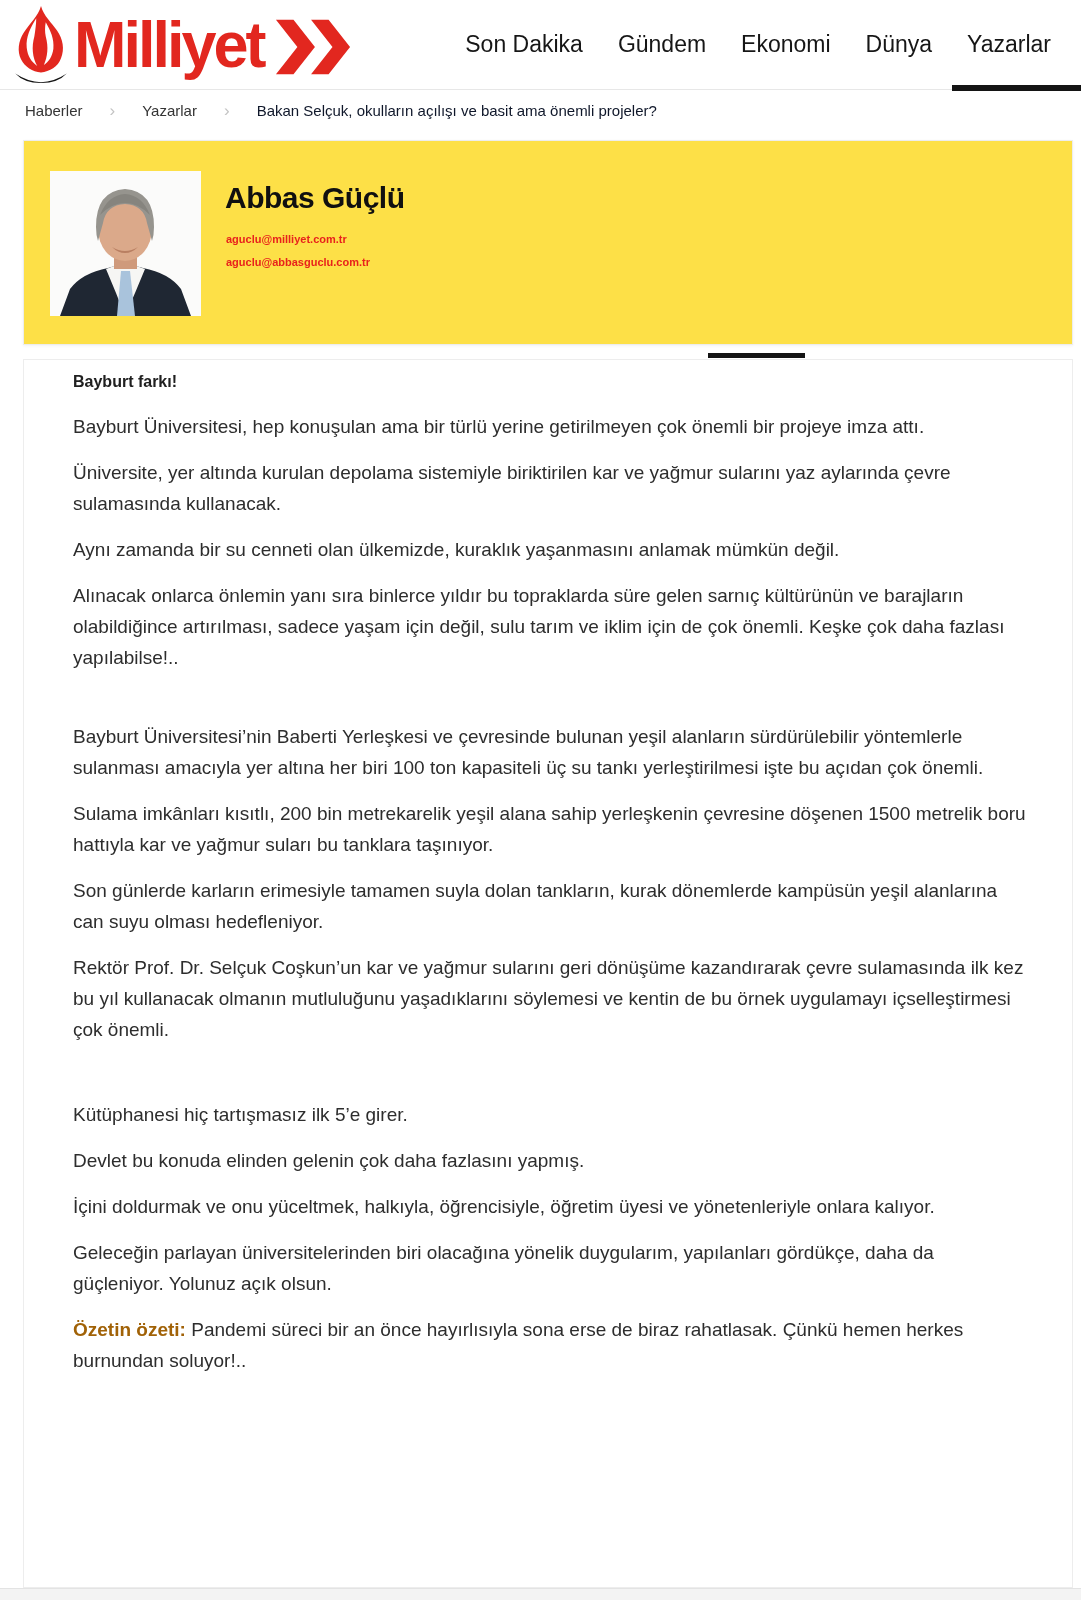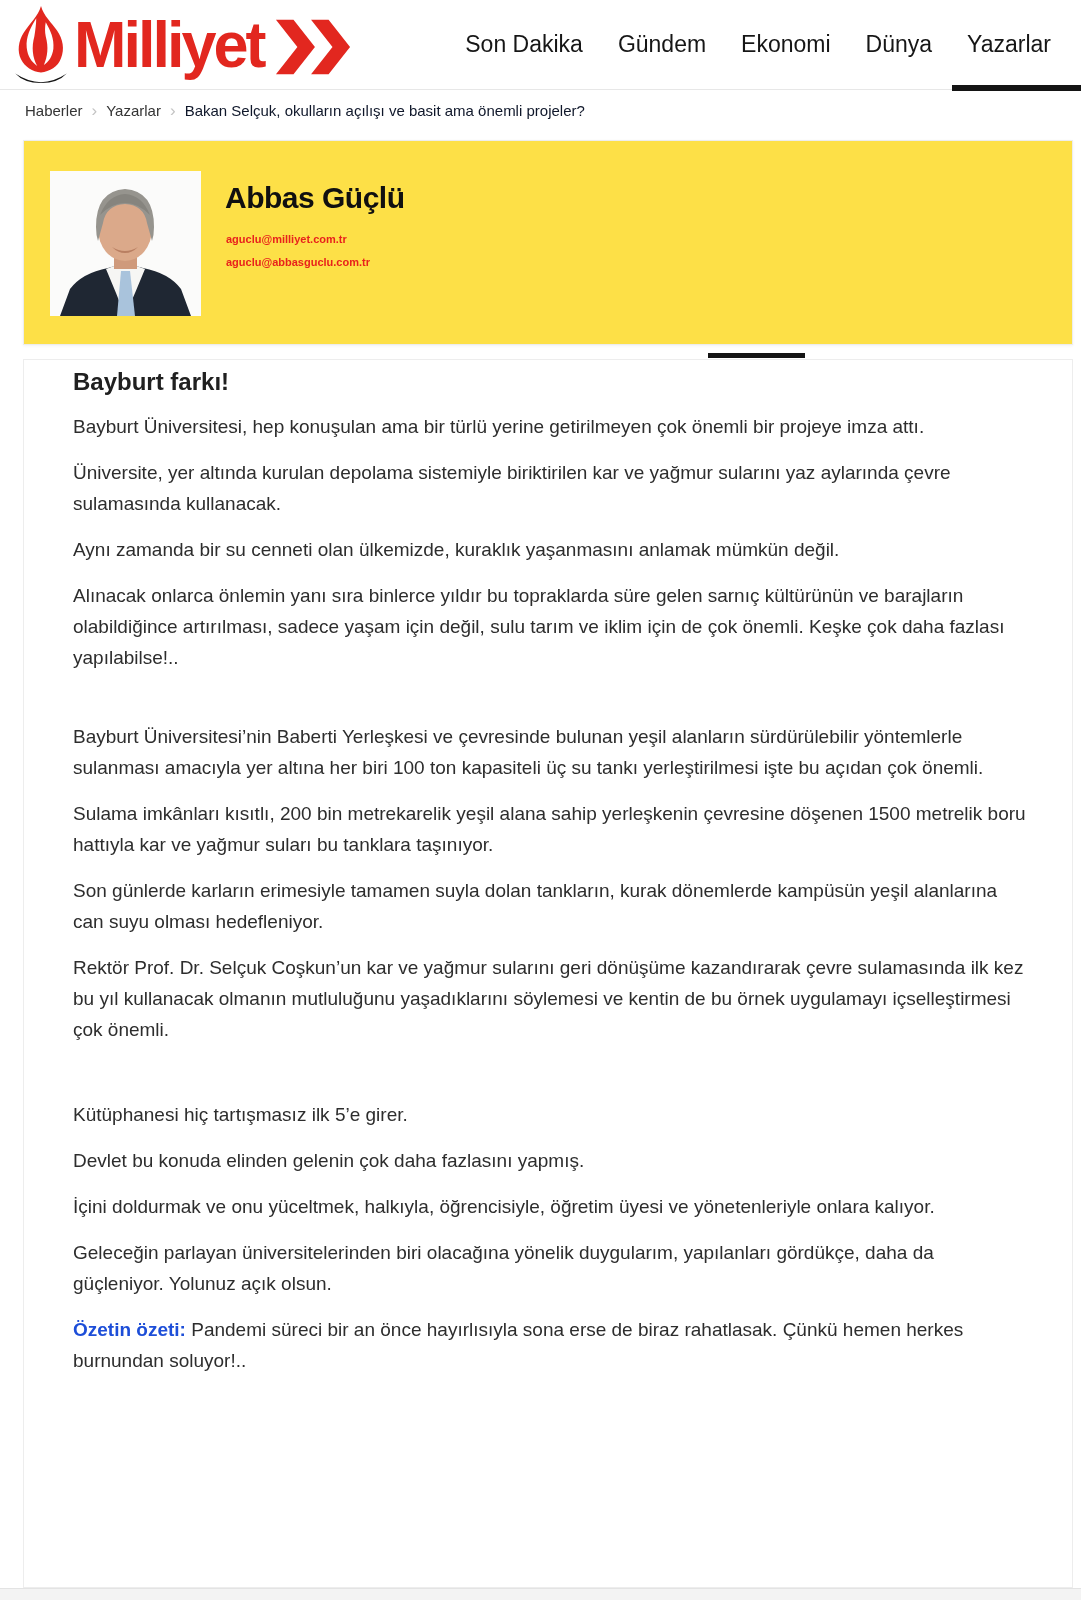--- a/index.html
+++ b/index.html
@@ -25,21 +25,21 @@
   .nav-item{
     font-size:23px;color:#161616;text-decoration:none;cursor:pointer;
     font-weight:500;white-space:nowrap;
   }
   .active-underline{
     position:absolute;top:85px;left:952px;width:129px;height:6px;
     background:var(--active-tab,#141414);
   }
   
   .breadcrumb{
-    position:absolute;top:102px;left:25px;display:flex;align-items:center;gap:9px;
+    position:absolute;top:102px;left:25px;display:flex;align-items:center;gap:27px;
     font-size:15px;color:#3c3c3c;white-space:nowrap;
   }
   .crumb{color:#343434;font-weight:500;cursor:pointer;}
   .crumb.current{color:#0f172a;font-weight:400;cursor:default;}
   .crumb-sep{color:#c3c3c3;font-size:17px;line-height:1;}
   
   .author-card{
     position:absolute;left:23px;top:140px;width:1050px;height:205px;
     background:#fde047;border:1px solid #ededed;box-sizing:border-box;
     box-shadow:0 1px 3px rgba(0,0,0,.05);
@@ -59,28 +59,28 @@
     position:absolute;left:708px;top:353px;width:97px;height:5px;
     background:var(--active-tab,#141414);
   }
   
   .article-card{
     position:absolute;left:23px;top:359px;width:1050px;height:1229px;
     background:#fff;border:1px solid #ededed;box-sizing:border-box;
     padding:6px 43px 0 49px;
   }
   .article-heading{
-    font-size:24px;font-weight:bold;color:#202020;margin:0 0 14px;line-height:31px;
+    font-size:16px;font-weight:bold;color:#202020;margin:0 0 14px;line-height:31px;
   }
   .article-body p{
     font-size:19px;line-height:31px;color:#2d2d2d;margin:0 0 15px;
   }
   .article-body p.gap-lg{margin-top:48px;}
   .article-body p.gap-xl{margin-top:54px;}
-  .article-body strong{color:#1d4ed8;}
+  .article-body strong{color:#a16207;}
   
   .footer-strip{
     position:absolute;left:0;top:1588px;width:1081px;height:12px;
     background:#f3f3f3;border-top:1px solid #e3e3e3;
   }
 </style>
 </head>
 <body>
 
 <div class="header">

